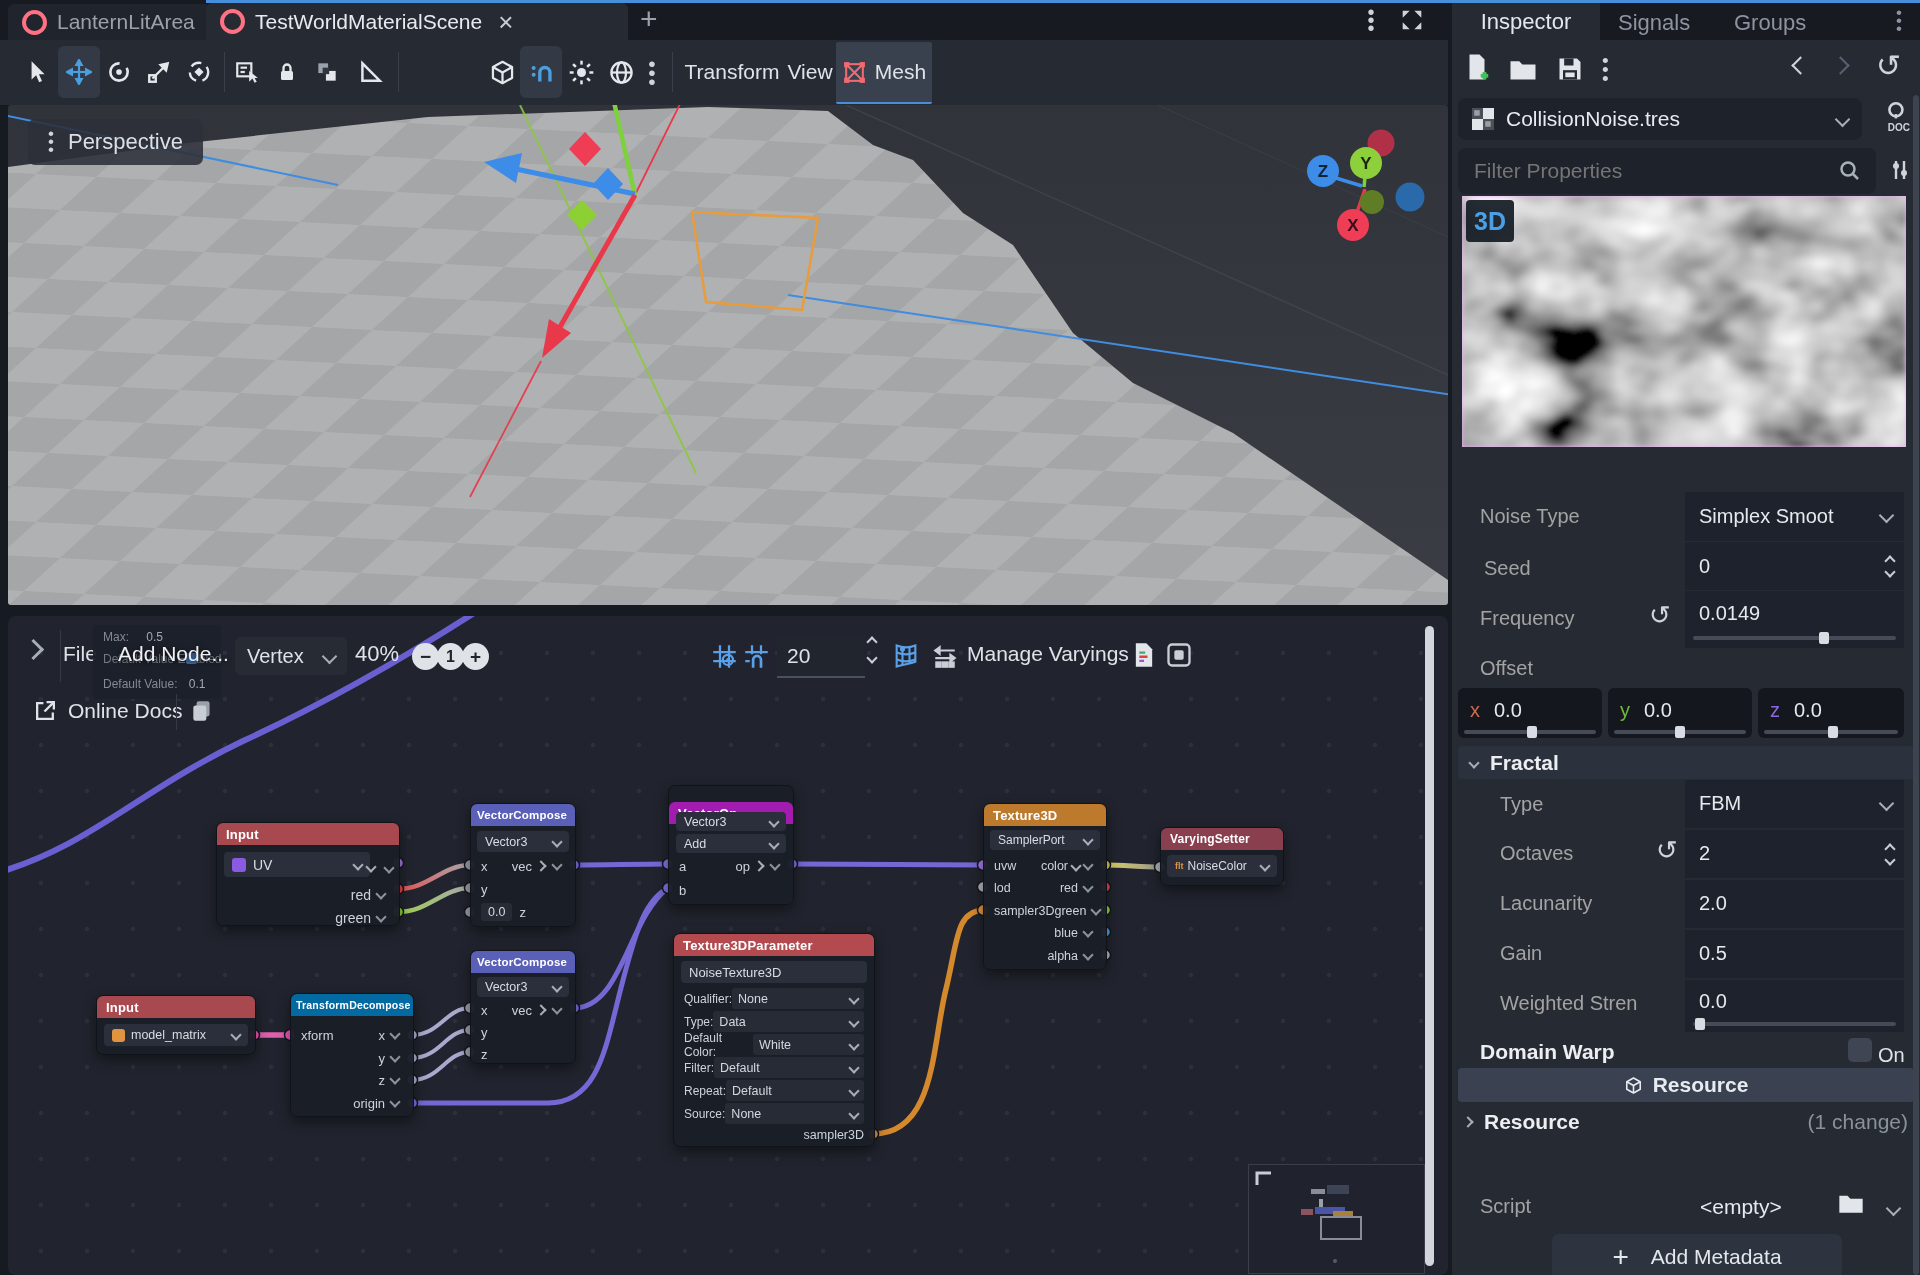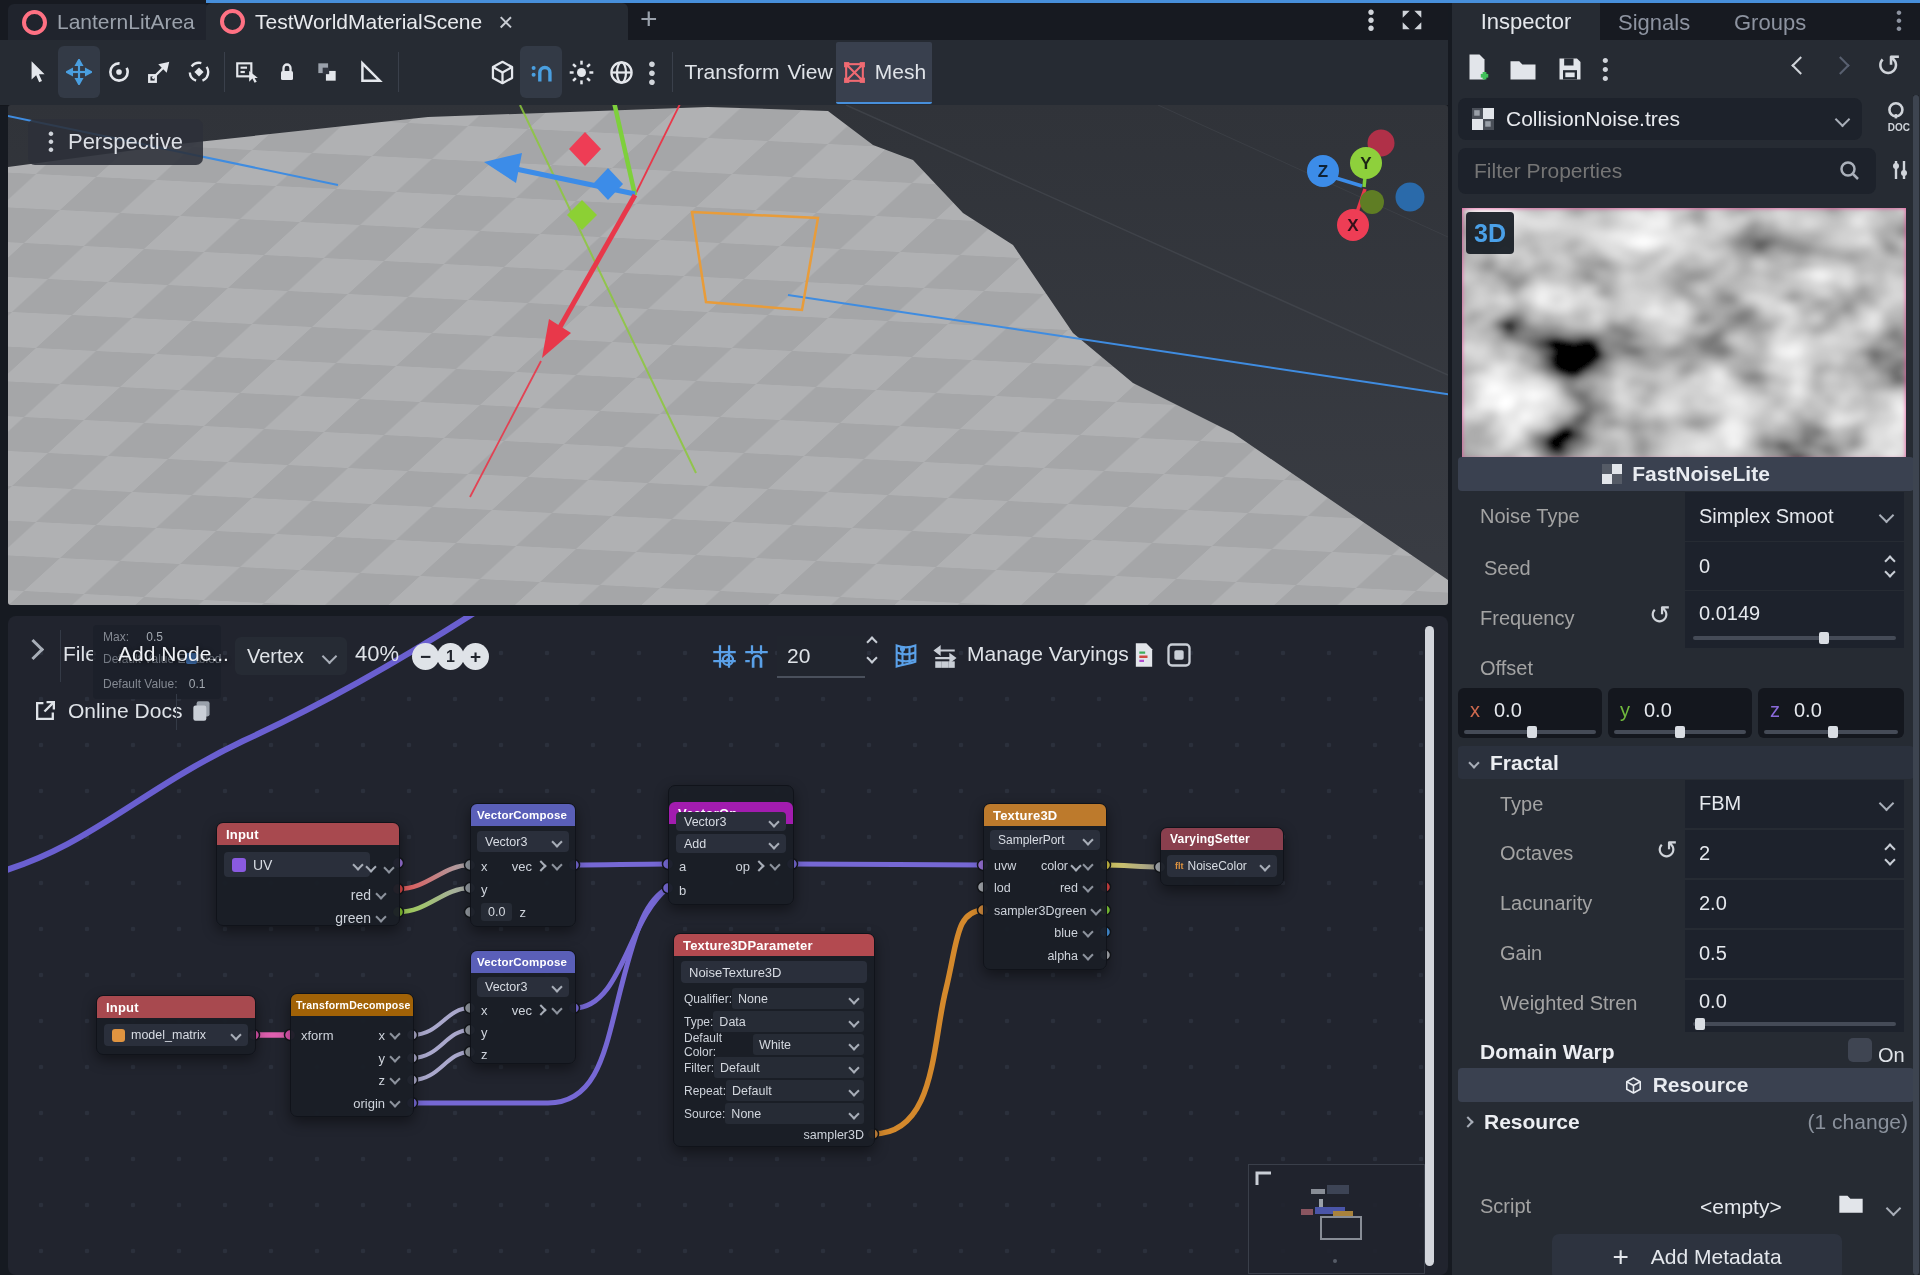--- a/index.html
+++ b/index.html
@@ -619,21 +619,21 @@
       <div class="gfield" style="position:absolute;left:7px;top:28px;width:144px;height:22px;box-sizing:border-box;justify-content:space-between;font-size:12.5px;">
         <span class="flex">
             <span style="width:13px;height:13px;background:#e09440;border-radius:3px;margin-right:6px;"></span>
         <span>model_matrix</span>
           </span>
         <span class="chev sm"></span>
       </div>
     </div>
 
     <div class="gnode" style="left:282px;top:377px;width:122px;height:122px;">
-      <div class="ghdr" style="background:#a16207;font-size:10.5px;padding:0 5px;">TransformDecompose</div>
+      <div class="ghdr" style="background:#0369a1;font-size:10.5px;padding:0 5px;">TransformDecompose</div>
       <div class="grow" style="top:31px;height:20px;justify-content:space-between;font-size:13px;">
         <span>xform</span>
         <span class="flex">
             <span>x</span>
             <span class="pchev"></span>
           </span>
       </div>
       <div class="grow" style="top:54px;height:20px;justify-content:flex-end;font-size:13px;">
           <span>y</span>
           <span class="pchev"></span>
@@ -754,42 +754,34 @@
       <svg width="24" height="24" viewBox="0 0 24 24">
           <g stroke="#d0d4da" stroke-width="2.4">
             <line x1="8" y1="3" x2="8" y2="21"></line>
             <line x1="16" y1="3" x2="16" y2="21"></line>
           </g>
           <circle cx="8" cy="8" r="3" fill="#d0d4da"></circle>
           <circle cx="16" cy="15" r="3" fill="#d0d4da"></circle>
         </svg>
     </div>
 
-    <div class="abs" style="left:10px;top:208px;width:444px;height:251px;overflow:hidden;background:#ec4899;">
+    <div class="abs" style="left:10px;top:196px;width:444px;height:251px;overflow:hidden;background:#f0abfc;">
       <svg width="444" height="251" viewBox="0 0 444 251">
         <defs>
           <filter id="noisef" x="0" y="0" width="100%" height="100%">
             <feTurbulence type="fractalNoise" baseFrequency="0.013 0.018" numOctaves="3" seed="7" result="t"></feTurbulence>
             <feColorMatrix in="t" type="matrix" values="0.9 0.9 0.9 0 -0.85  0.9 0.9 0.9 0 -0.85  0.9 0.9 0.9 0 -0.85  0 0 0 0 1"></feColorMatrix>
             <feGaussianBlur stdDeviation="2"></feGaussianBlur>
           </filter>
         </defs>
         <rect width="444" height="251" fill="#888" filter="url(#noisef)"></rect>
       </svg>
       <div class="abs" style="left:4px;top:4px;width:48px;height:42px;background:rgba(20,26,34,0.92);border-radius:4px;color:#4aa0e8;font-size:25px;font-weight:bold;display:flex;align-items:center;justify-content:center;">3D</div>
     </div>
 
-    <div class="catbar" style="top:457px;background:#3a4150;">
-      <svg width="20" height="20" viewBox="0 0 20 20" style="margin-right:10px;">
-          <rect width="20" height="20" fill="#e2e5ea"></rect>
-          <rect width="10" height="10" fill="#555b66"></rect>
-          <rect x="10" y="10" width="10" height="10" fill="#555b66"></rect>
-        </svg>
-      <span>FastNoiseLite</span>
-    </div>
 
     <div class="abs insp-row-label" style="left:28px;top:505px;">Noise Type</div>
     <div class="vcell" style="top:492px;height:49px;">
       <span class="vtext" style="top:13px;">Simplex Smoot</span>
       <span class="chev" style="position:absolute;right:12px;top:18px;"></span>
     </div>
 
     <div class="abs insp-row-label" style="left:32px;top:557px;">Seed</div>
     <div class="vcell" style="top:542px;height:48px;">
       <span class="vtext" style="top:13px;">0</span>

